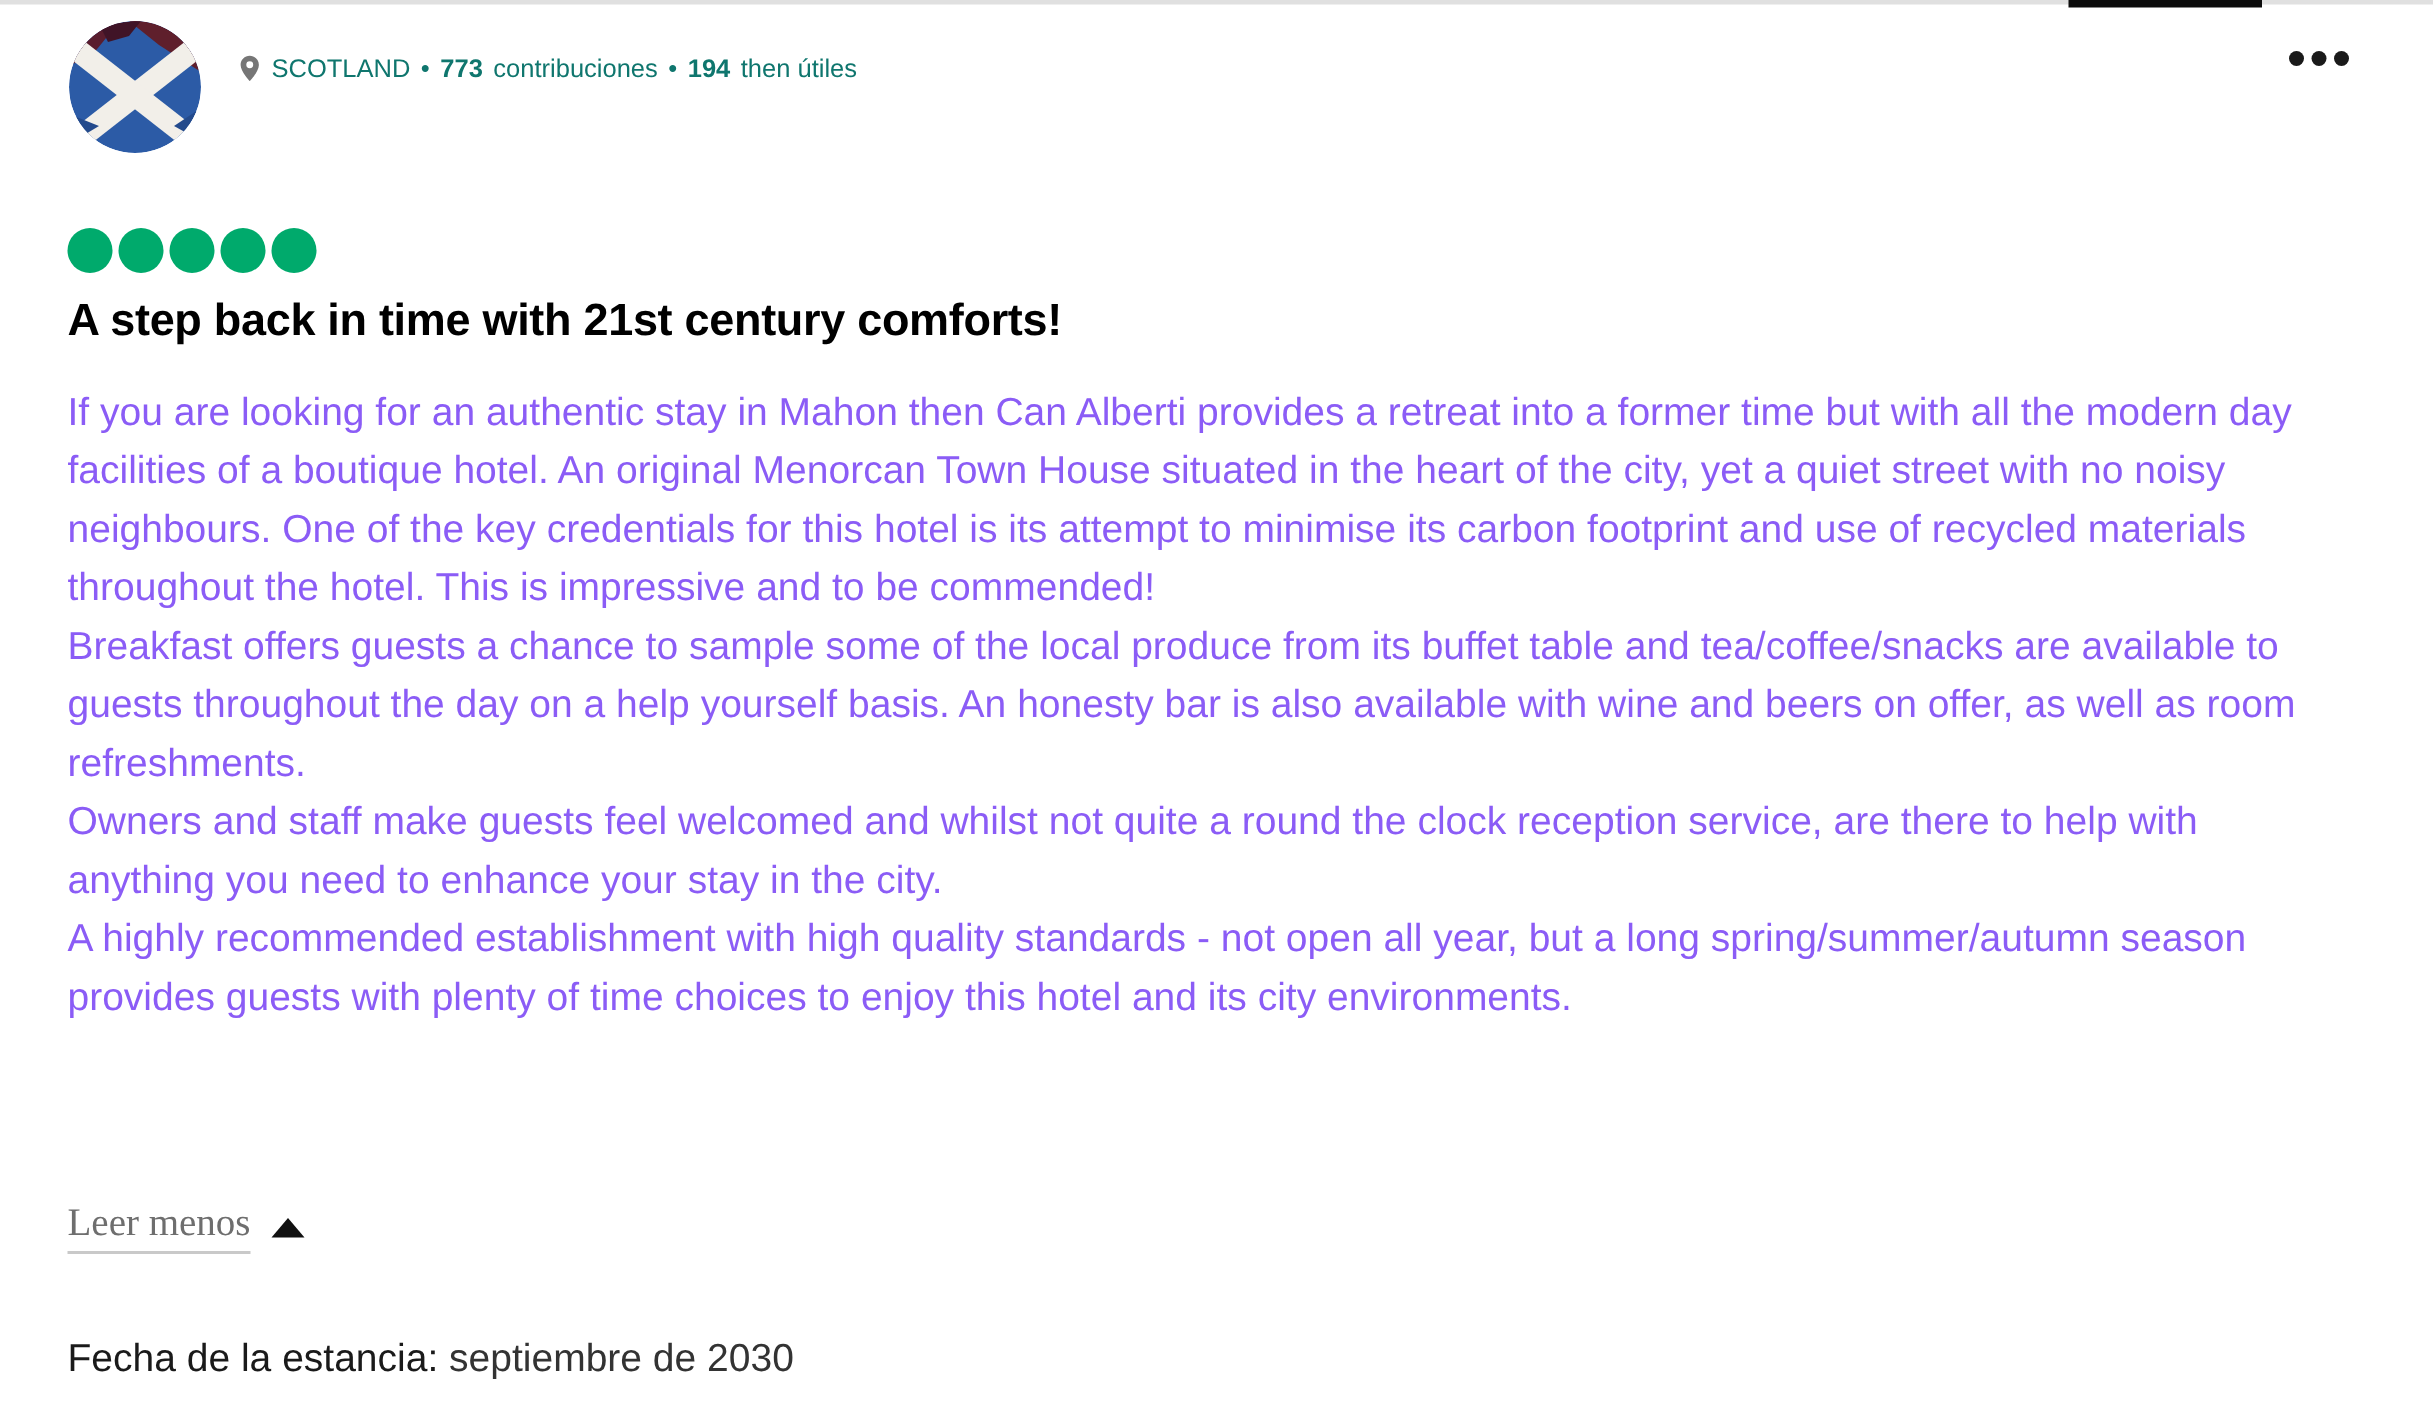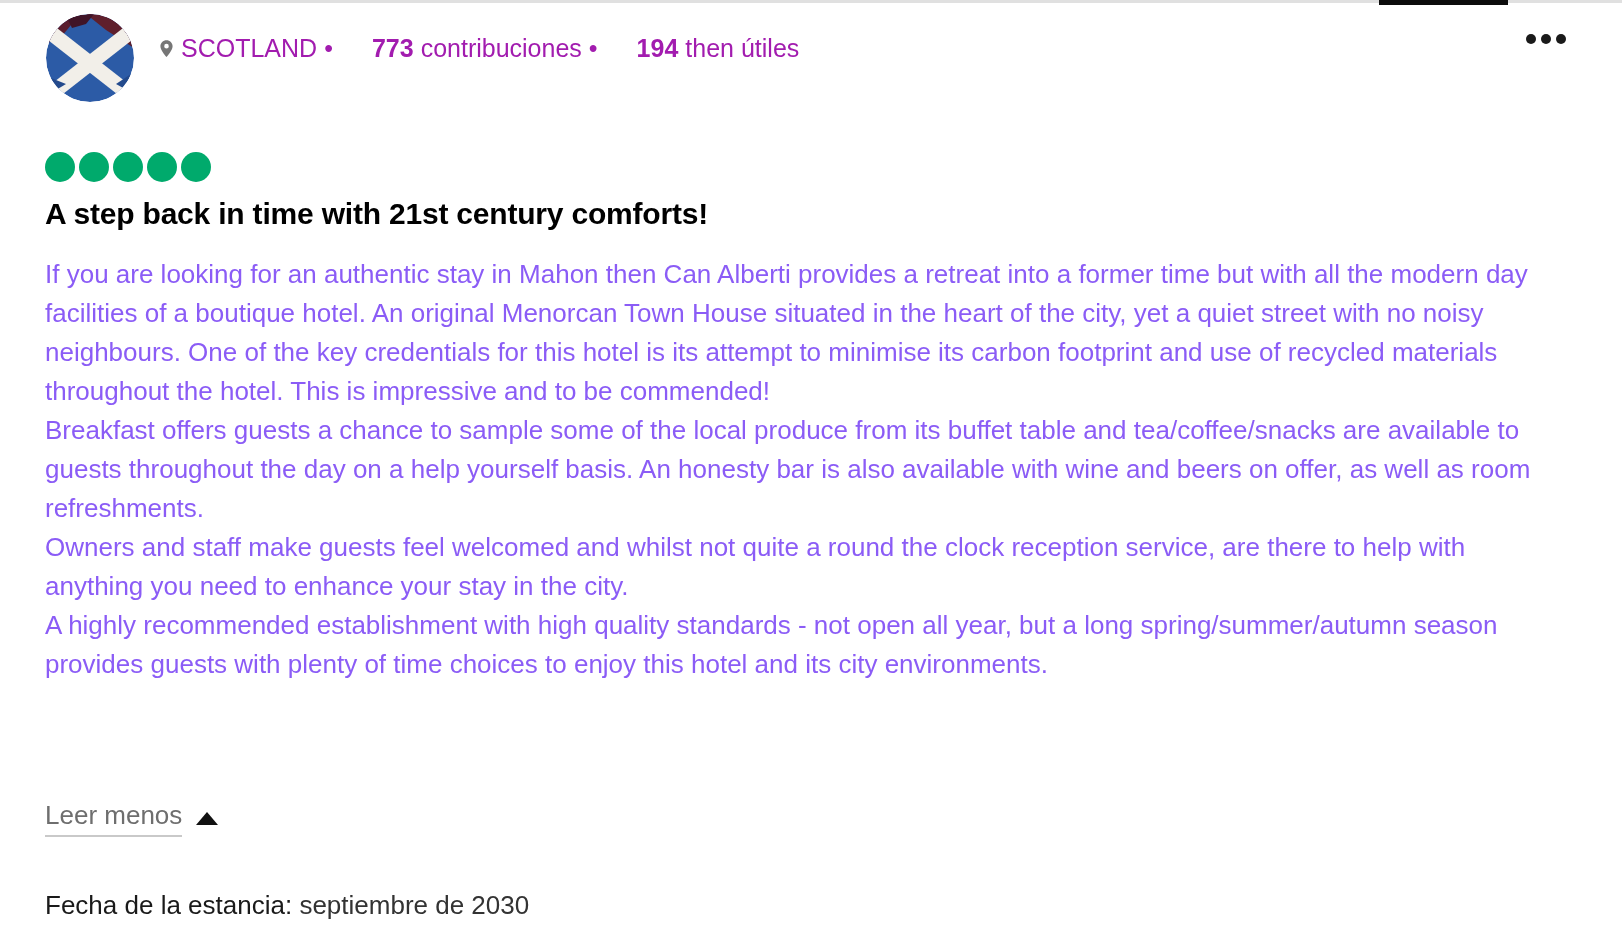--- a/index.html
+++ b/index.html
@@ -13,22 +13,22 @@
   .top-strip{position:absolute;top:0;left:0;width:100%;height:3px;background:#e0e0e0;}
   .top-strip-black{position:absolute;top:0;left:1379px;width:129px;height:5px;background:#0c0c0c;}
 
   
   .header{position:absolute;top:14px;left:46px;display:flex;align-items:flex-start;}
   .avatar{width:88px;height:88px;border-radius:50%;overflow:hidden;flex:0 0 88px;cursor:pointer;}
   .avatar svg{display:block;}
   .header-info{margin-left:23px;padding-top:7px;}
   .byline{font-size:21px;color:#333;white-space:nowrap;}
   .byline .author{font-weight:700;color:#1a1a1a;cursor:pointer;}
-  .meta{margin-top:13px;font-size:25px;color:#a21caf;display:flex;align-items:center;column-gap:7px;white-space:nowrap;justify-content:flex-end;}
-  .meta b{font-weight:700;margin-left:32px;}
+  .meta{margin-top:13px;font-size:17px;color:#0f766e;display:flex;align-items:center;column-gap:7px;white-space:nowrap;justify-content:flex-end;}
+  .meta b{font-weight:700;}
   .pin{display:inline-flex;margin-right:-2px;}
 
   
   .more-btn{position:absolute;top:30px;right:52px;display:flex;column-gap:5px;cursor:pointer;padding:4px;}
   .dot{width:10px;height:10px;border-radius:50%;background:#1a1a1a;}
 
   
   .bubbles{position:absolute;top:152px;left:45px;display:flex;column-gap:4px;}
   .bubble{width:30px;height:30px;border-radius:50%;background:var(--rating-green,#00aa6c);}
 
@@ -37,21 +37,21 @@
 
   
   .review-body{
     position:absolute;top:255px;left:45px;width:1505px;
     font-size:26px;line-height:39px;color:#8b5cf6;
     white-space:pre-line;
   }
 
   
   .read-less{position:absolute;top:800px;left:45px;font-size:26px;color:#6e6e6e;display:flex;align-items:center;cursor:pointer;}
-  .read-less .link{border-bottom:2px solid #c9c9c9;padding-bottom:4px;}
+  .read-less .link{border-bottom:2px solid #c9c9c9;padding-bottom:4px;font-family:Liberation Serif, serif;}
   .caret-up{
     margin-left:14px;width:0;height:0;
     border-left:11px solid transparent;border-right:11px solid transparent;
     border-bottom:13px solid #111111;
   }
 
   
   .stay-date{position:absolute;top:890px;left:45px;font-size:26px;color:#333;}
   .stay-date .label{font-weight:400;color:#1a1a1a;}
 </style>

